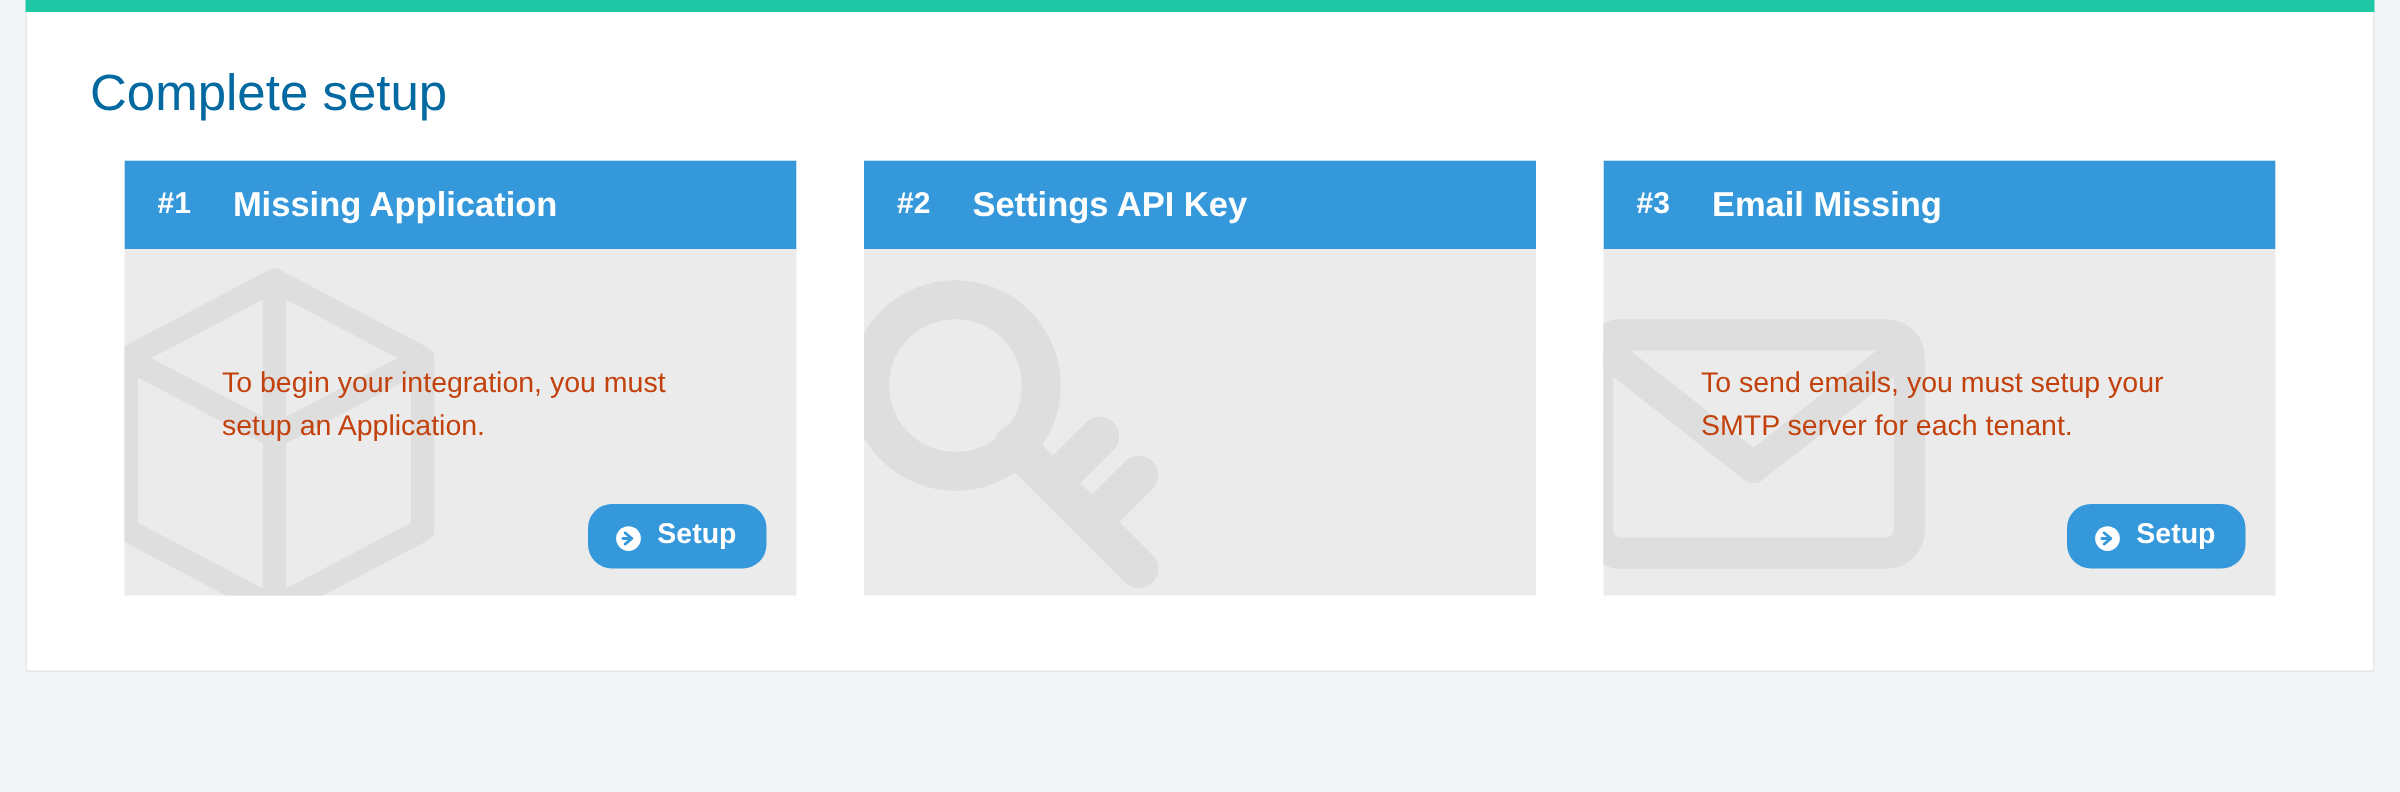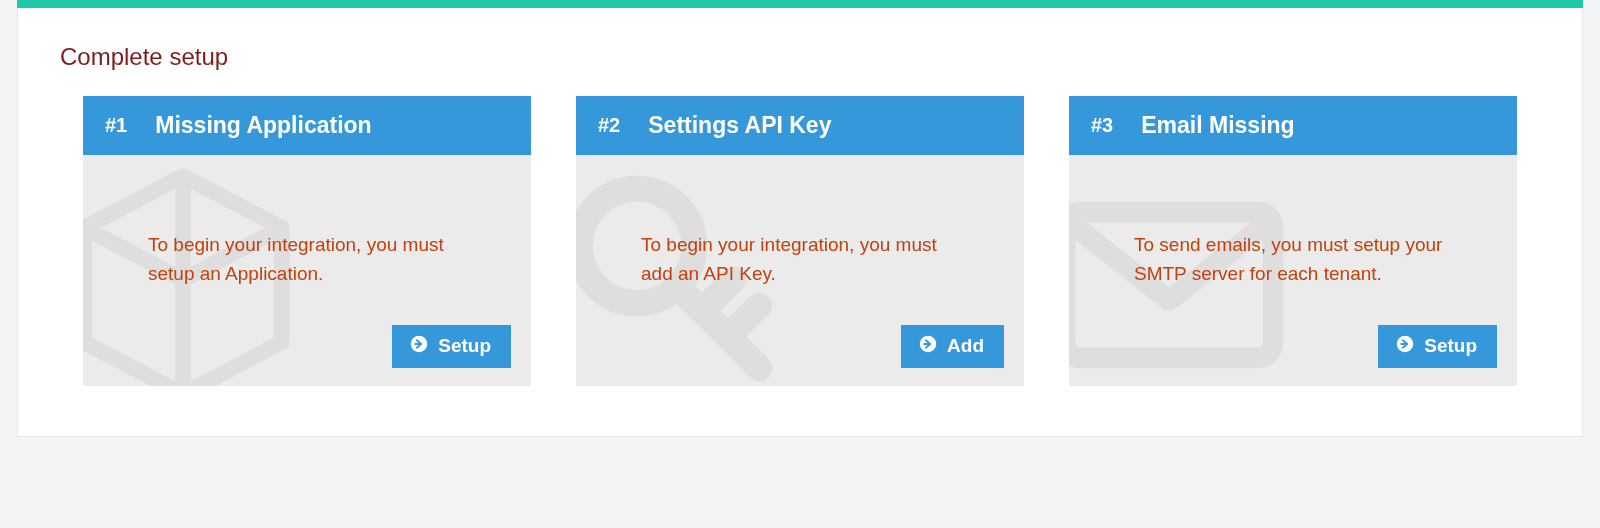--- a/index.html
+++ b/index.html
@@ -18,23 +18,23 @@
       margin: 0 17px;
     }
     .panel {
       background: #ffffff;
       margin: 0 17px 20px 17px;
       padding: 35px 40px 50px 40px;
       border: 1px solid #e5e7e9;
       border-top: none;
     }
     .page-title {
-      font-size: 24px;
+      font-size: 34px;
       font-weight: 400;
-      color: #7f1d1d;
+      color: #0369a1;
       margin-bottom: 25px;
       margin-left: 2px;
     }
     .cards {
       display: flex;
       gap: 45px;
       padding: 0 25px;
     }
     .card {
       flex: 1;
@@ -90,27 +90,27 @@
       display: flex;
       justify-content: flex-end;
       padding: 10px 20px 18px 20px;
       position: relative;
       z-index: 1;
     }
     .action-btn {
       background: #3598db;
       color: #ffffff;
       border: none;
-      border-radius: 0;
+      border-radius: 16px;
       padding: 10px 20px 11px 18px;
       font-size: 19px;
       font-weight: 600;
       cursor: pointer;
       display: inline-flex;
-      align-items: flex-start;
+      align-items: flex-end;
       gap: 10px;
     }
     .action-btn svg {
       width: 18px;
       height: 18px;
       fill: #ffffff;
     }
   </style>
 </head>
 <body>
@@ -145,30 +145,20 @@
     <div class="card">
       <div class="card-header">
         <span class="card-number">#2</span>
         <span class="card-title">Settings API Key</span>
       </div>
       <div class="card-body">
         <svg class="watermark" viewBox="0 0 100 100">
           <circle cx="35" cy="35" r="22" stroke="#dedede" stroke-width="10" fill="none"></circle>
           <path d="M50 50 L82 82 M70 70 L82 58 M60 60 L72 48" stroke="#dedede" stroke-width="10" fill="none" stroke-linecap="round"></path>
         </svg>
-        <p class="card-desc">To begin your integration, you must add an API Key.</p>
-      </div>
-      <div class="card-footer">
-        <button class="action-btn">
-          <svg viewBox="0 0 24 24">
-              <circle cx="12" cy="12" r="11" fill="#ffffff"></circle>
-              <path d="M9 7 L15 12 L9 17 M7 12 L15 12" stroke="#3598db" stroke-width="2.5" fill="none" stroke-linecap="round" stroke-linejoin="round"></path>
-            </svg>
-          <span>Add</span>
-        </button>
       </div>
     </div>
 
     <div class="card">
       <div class="card-header">
         <span class="card-number">#3</span>
         <span class="card-title">Email Missing</span>
       </div>
       <div class="card-body">
         <svg class="watermark" viewBox="0 0 100 100">

